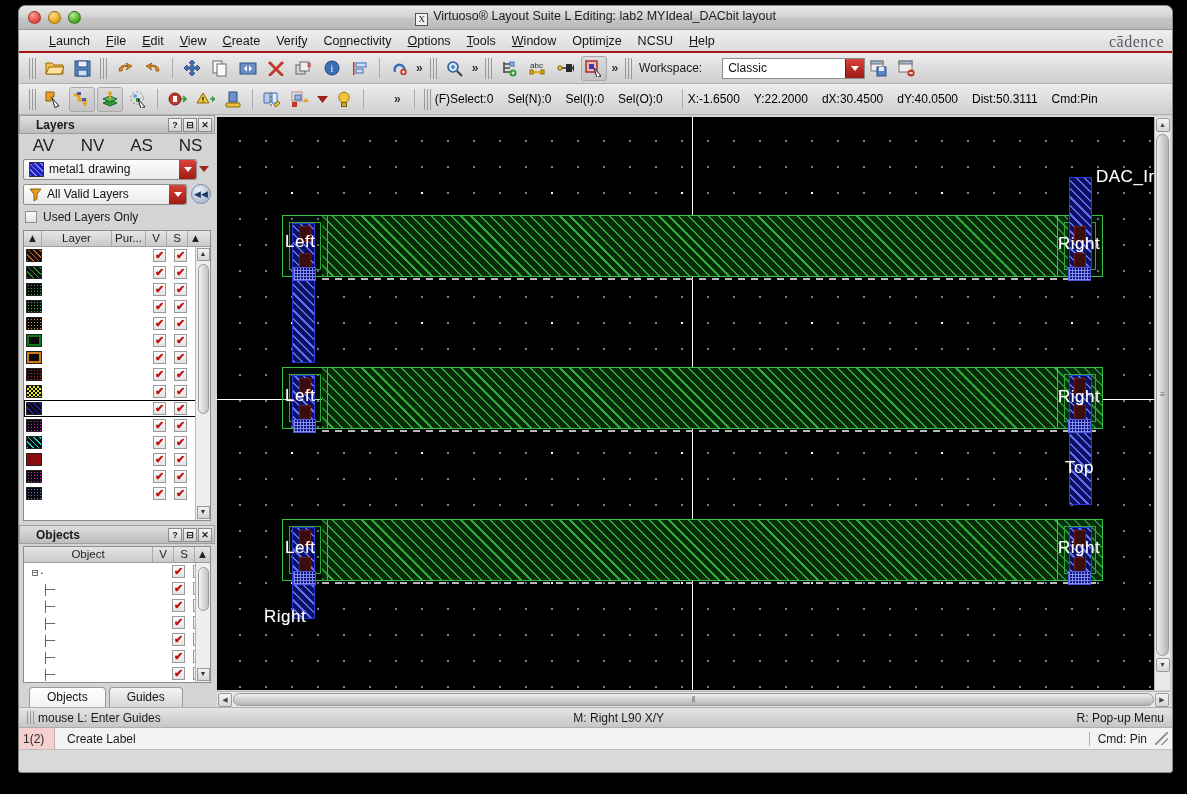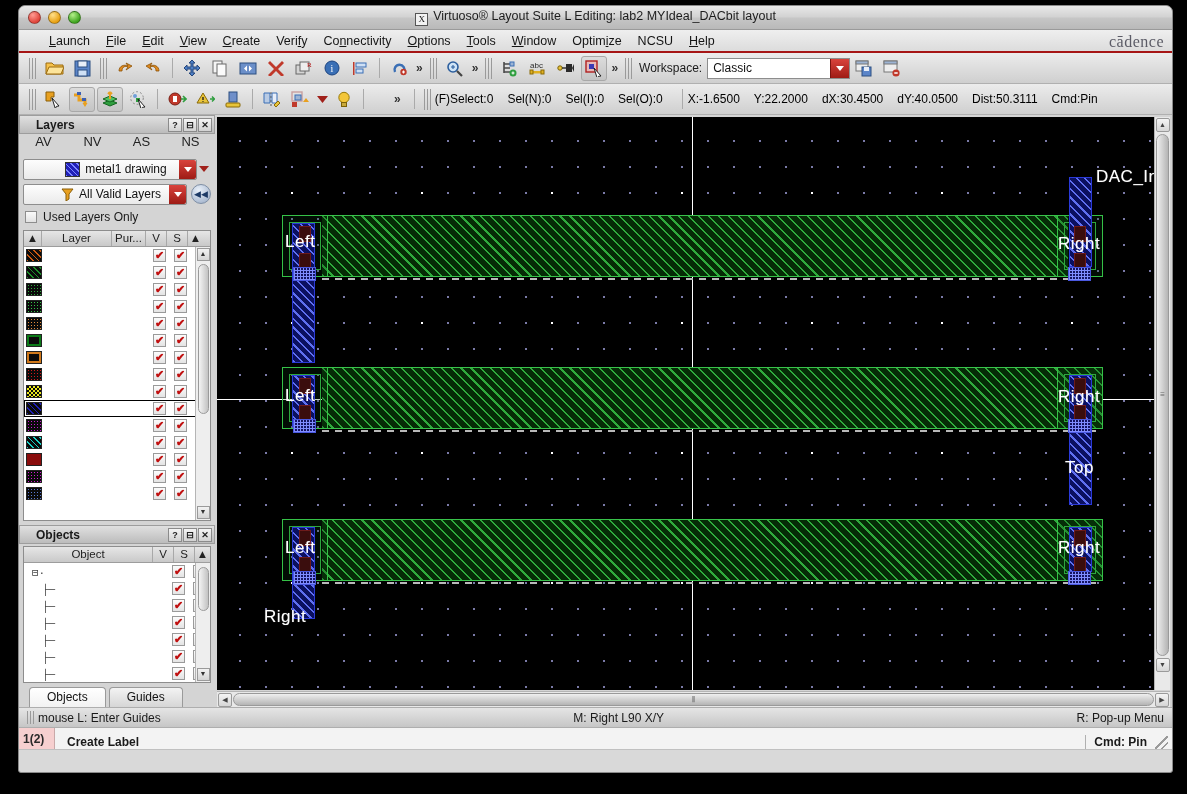--- a/index.html
+++ b/index.html
@@ -87,21 +87,21 @@
   }
   .tb-sep { width: 1px; height: 20px; background: #aaa; margin: 0 5px; flex: none; }
   .tbtn {
     width: 26px; height: 25px; margin: 0 1px;
     display: flex; align-items: center; justify-content: center;
     border: 1px solid transparent; border-radius: 3px; flex: none;
     position: relative;
   }
   .tbtn.on { border-color: #a8a8a8; background: linear-gradient(to bottom,#dcdcdc,#c4c4c4); }
   .chev { font-size: 12px; font-weight: bold; color: #333; padding: 0 3px; }
-  .ws-label { font-size: 12px; margin: 0 5px 0 3px; color: #1a1a1a; }
+  .ws-label { font-size: 12px; margin: 0 20px 0 3px; color: #1a1a1a; }
   .ws-combo {
     width: 143px; height: 21px;
     border: 1px solid #8d8d8d; background: #fff;
     display: flex; align-items: center;
     font-size: 12px; padding-left: 5px; color: #111;
     position: relative;
   }
   .ws-combo .arrow {
     position: absolute; right: 0; top: 0; bottom: 0; width: 19px;
     background: linear-gradient(to bottom,#d9433c,#9e1b15);
@@ -126,36 +126,35 @@
     display: flex; align-items: center;
     padding-left: 16px; font-size: 12px; font-weight: bold; color: #1a1a1a;
   }
   .panel-head .btns { margin-left: auto; display: flex; gap: 1px; padding-right: 2px; }
   .pbtn {
     width: 14px; height: 14px; border: 1px solid #8b8b8b;
     background: linear-gradient(to bottom,#f4f4f4,#d2d2d2);
     font-size: 9px; line-height: 12px; text-align: center; color: #222;
   }
   .av-row {
-    height: 22px; display: flex; align-items: flex-start;
-    background: #d4d4d4; font-size: 13px; color: #222;
+    height: 22px; display: flex; align-items: flex-end;
+    background: #d4d4d4; font-size: 17px; color: #222;
   }
   .av-row span { flex: 1; text-align: center; }
 
   .lw-row {
     height: 24px; margin: 1px 4px 0 4px;
     display: flex; align-items: center;
   }
   .combo {
     flex: 1; height: 21px; border: 1px solid #8d8d8d;
     background: linear-gradient(to bottom,#fdfdfd,#eaeaea);
     display: flex; align-items: center; position: relative;
-    font-size: 12px; color: #111; padding-left: 10px;
+    font-size: 12px; color: #111; padding-left: 3px;
     border-radius: 2px;
-    justify-content: center;
   }
   .combo .cbarrow {
     position: absolute; right: 0; top: 0; bottom: 0; width: 17px;
     background: linear-gradient(to bottom,#d9433c,#9e1b15);
     display: flex; align-items: center; justify-content: center;
     border-radius: 0 2px 2px 0;
   }
   .combo .cbarrow::after {
     content: ""; border-left: 4px solid transparent; border-right: 4px solid transparent;
     border-top: 5px solid #fff;
@@ -366,23 +365,22 @@
     border-top: 1px solid #aeaeae; border-bottom: 1px solid #aeaeae;
     display: flex; align-items: center; font-size: 12px; color: #1a1a1a;
     padding: 0 8px;
   }
   .mouse-bar .grip2 {
     width: 7px; height: 13px; margin-right: 4px;
     background: repeating-linear-gradient(to right,#9a9a9a 0 1px,transparent 1px 3px);
   }
   .cmd-bar {
     height: 22px; background: #f3f3f3;
-    display: flex; align-items: flex-end; font-size: 12px; color: #1a1a1a;
+    display: flex; align-items: center; font-size: 12px; color: #1a1a1a;
     border-bottom: 1px solid #c0c0c0;
-    font-weight: bold;
   }
   .cmd-idx {
     width: 36px; height: 100%; background: #f6cfcf;
     display: flex; align-items: center; padding-left: 4px;
     border-right: 1px solid #c9a9a9; color: #2a2a2a;
   }
   .cmd-txt { padding-left: 12px; }
   .cmd-right { margin-left: auto; display: flex; align-items: center; padding-right: 4px; }
   .cmd-right .sep { width: 1px; height: 14px; background: #b0b0b0; margin-right: 8px; }
   .resize-grip {

